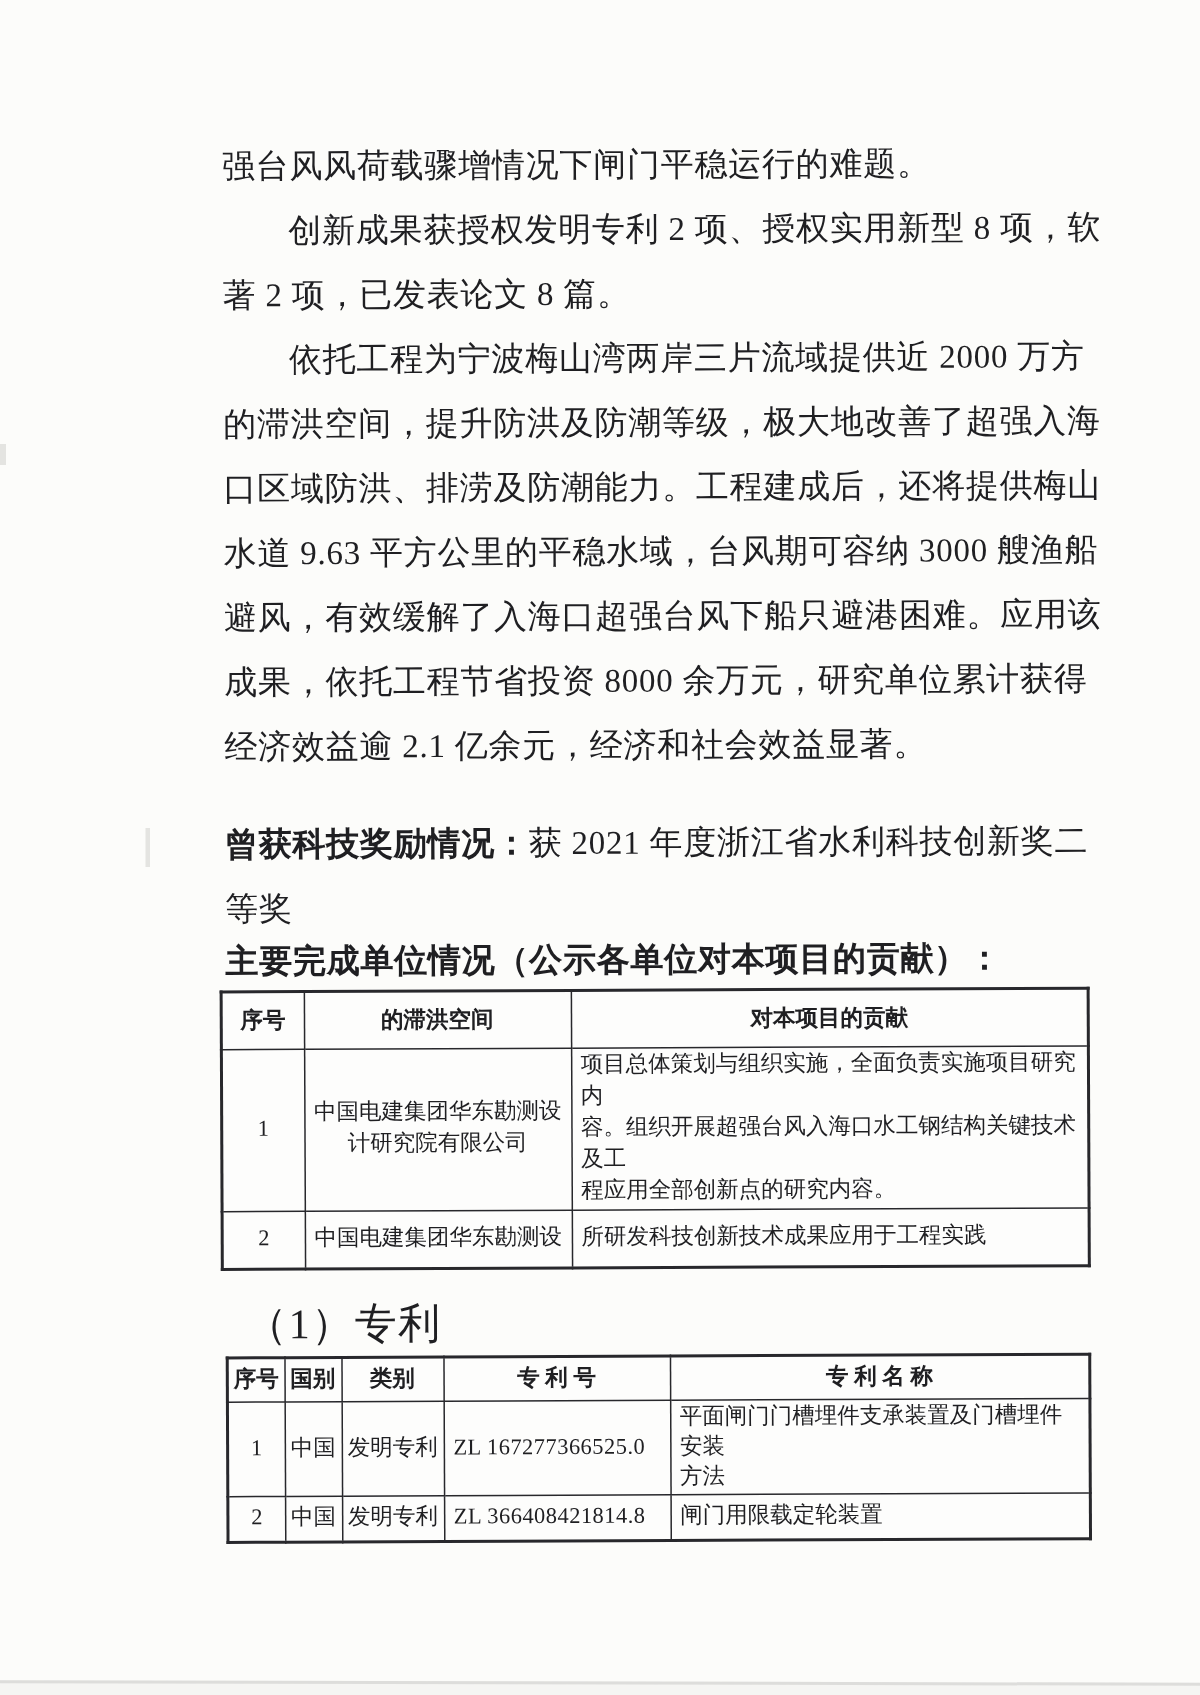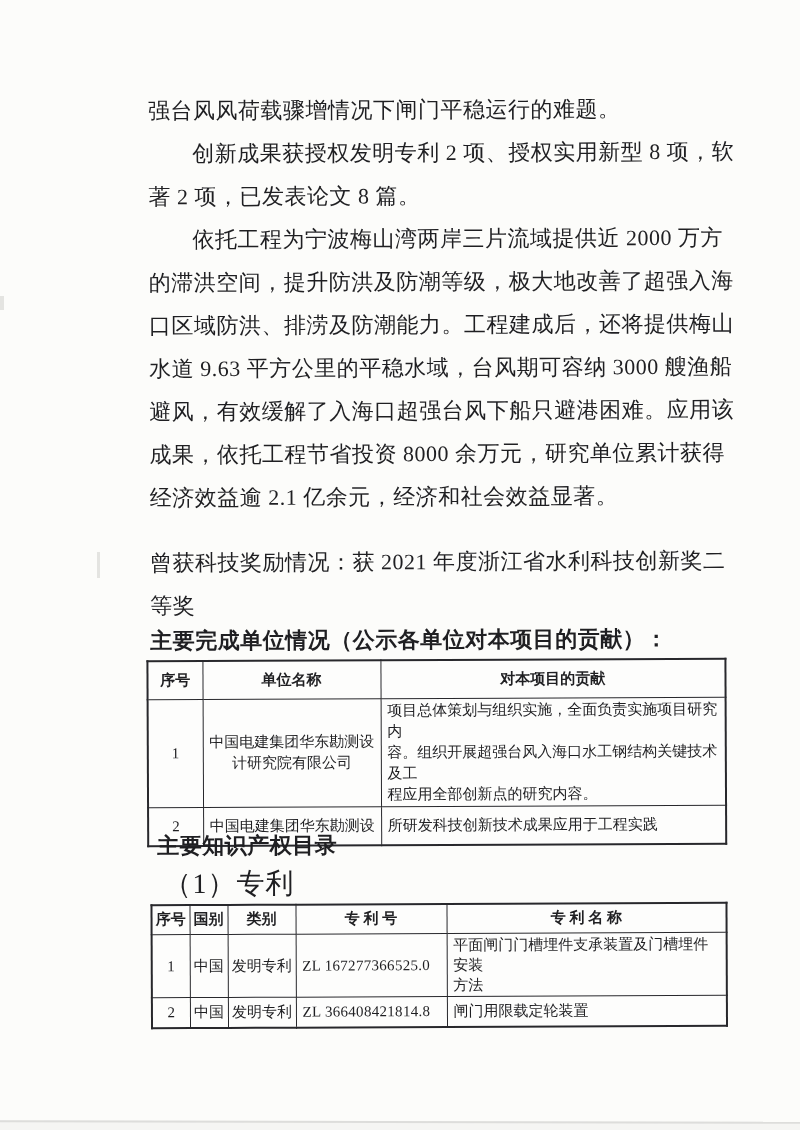--- a/index.html
+++ b/index.html
@@ -15,21 +15,21 @@
     position:absolute;left:146px;top:0;width:600px;height:1130px;
     transform:rotate(-0.25deg);
     transform-origin:50% 50%;
   }
   .body-text{position:absolute;top:88px;left:4px;width:586px;
     font-size:22px;line-height:43px;letter-spacing:0.5px;}
   .p{margin:0;white-space:pre;}
   .p.indent{text-indent:2em;}
   .award{position:absolute;top:540px;left:4px;width:592px;
     font-size:22px;line-height:43px;letter-spacing:0.5px;white-space:pre-line;}
-  .award .lbl{font-weight:normal;}
+  .award .lbl{font-weight:bold;}
   .h-bold{font-weight:bold;font-size:22px;letter-spacing:0.5px;}
   .units-heading{position:absolute;top:624px;left:4px;line-height:32px;width:592px;}
   .ip-heading{position:absolute;top:830px;left:10px;line-height:30px;}
   .ip-sub{position:absolute;top:868px;left:16px;font-size:28px;line-height:30px;letter-spacing:1px;}
   table{border-collapse:collapse;table-layout:fixed;background:#fdfdfc;}
   .t1{position:absolute;top:659px;left:0;width:578px;border:2px solid #28282c;}
   .t2{position:absolute;top:903px;left:3px;width:575px;border:2px solid #28282c;}
   th,td{border:1px solid #28282c;font-size:15px;padding:1px 2px;
     white-space:pre-line;overflow:hidden;}
   th{font-weight:bold;text-align:center;}
@@ -79,40 +79,39 @@
 
     <table class="t1">
       <colgroup>
           <col style="width:55px">
           <col style="width:178px">
           <col style="width:345px">
         </colgroup>
       <tbody>
           <tr class="hdr">
         <th>序号</th>
-        <th>单位名称</th>
+        <th>的滞洪空间</th>
         <th>对本项目的贡献</th>
       </tr>
       <tr class="r1">
         <td class="center">1</td>
         <td class="center">中国电建集团华东勘测设
 计研究院有限公司</td>
         <td class="left">项目总体策划与组织实施，全面负责实施项目研究内
 容。组织开展超强台风入海口水工钢结构关键技术及工
 程应用全部创新点的研究内容。</td>
       </tr>
       <tr class="r2">
         <td class="center">2</td>
         <td class="center">中国电建集团华东勘测设</td>
         <td class="left">所研发科技创新技术成果应用于工程实践</td>
       </tr>
     </tbody>
       </table>
 
-    <div class="h-bold ip-heading">主要知识产权目录</div>
     <div class="ip-sub">（1）专利</div>
 
     <table class="t2">
       <colgroup>
           <col style="width:38px">
           <col style="width:38px">
           <col style="width:68px">
           <col style="width:151px">
           <col style="width:280px">
         </colgroup>

